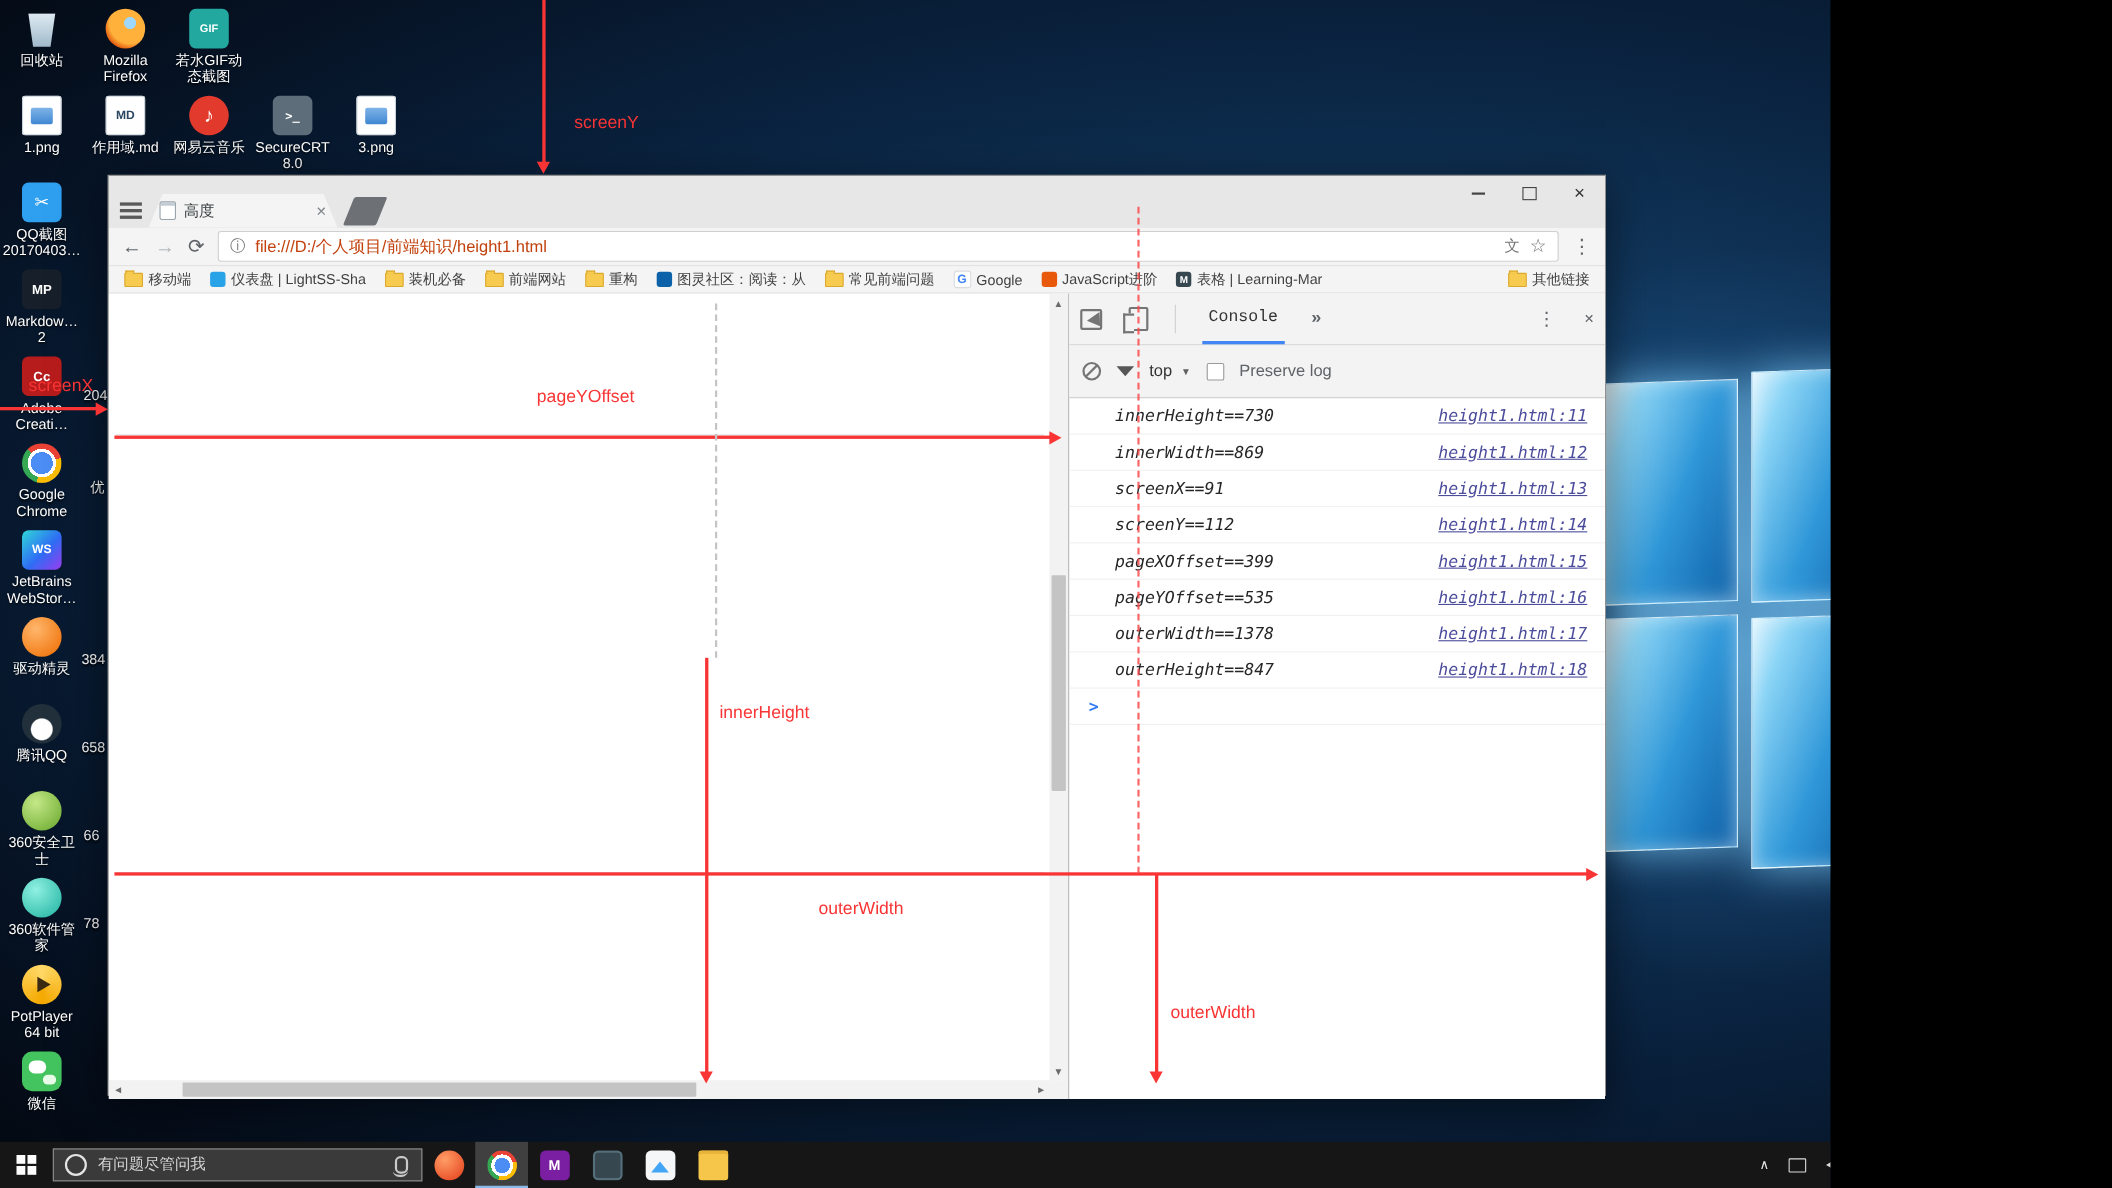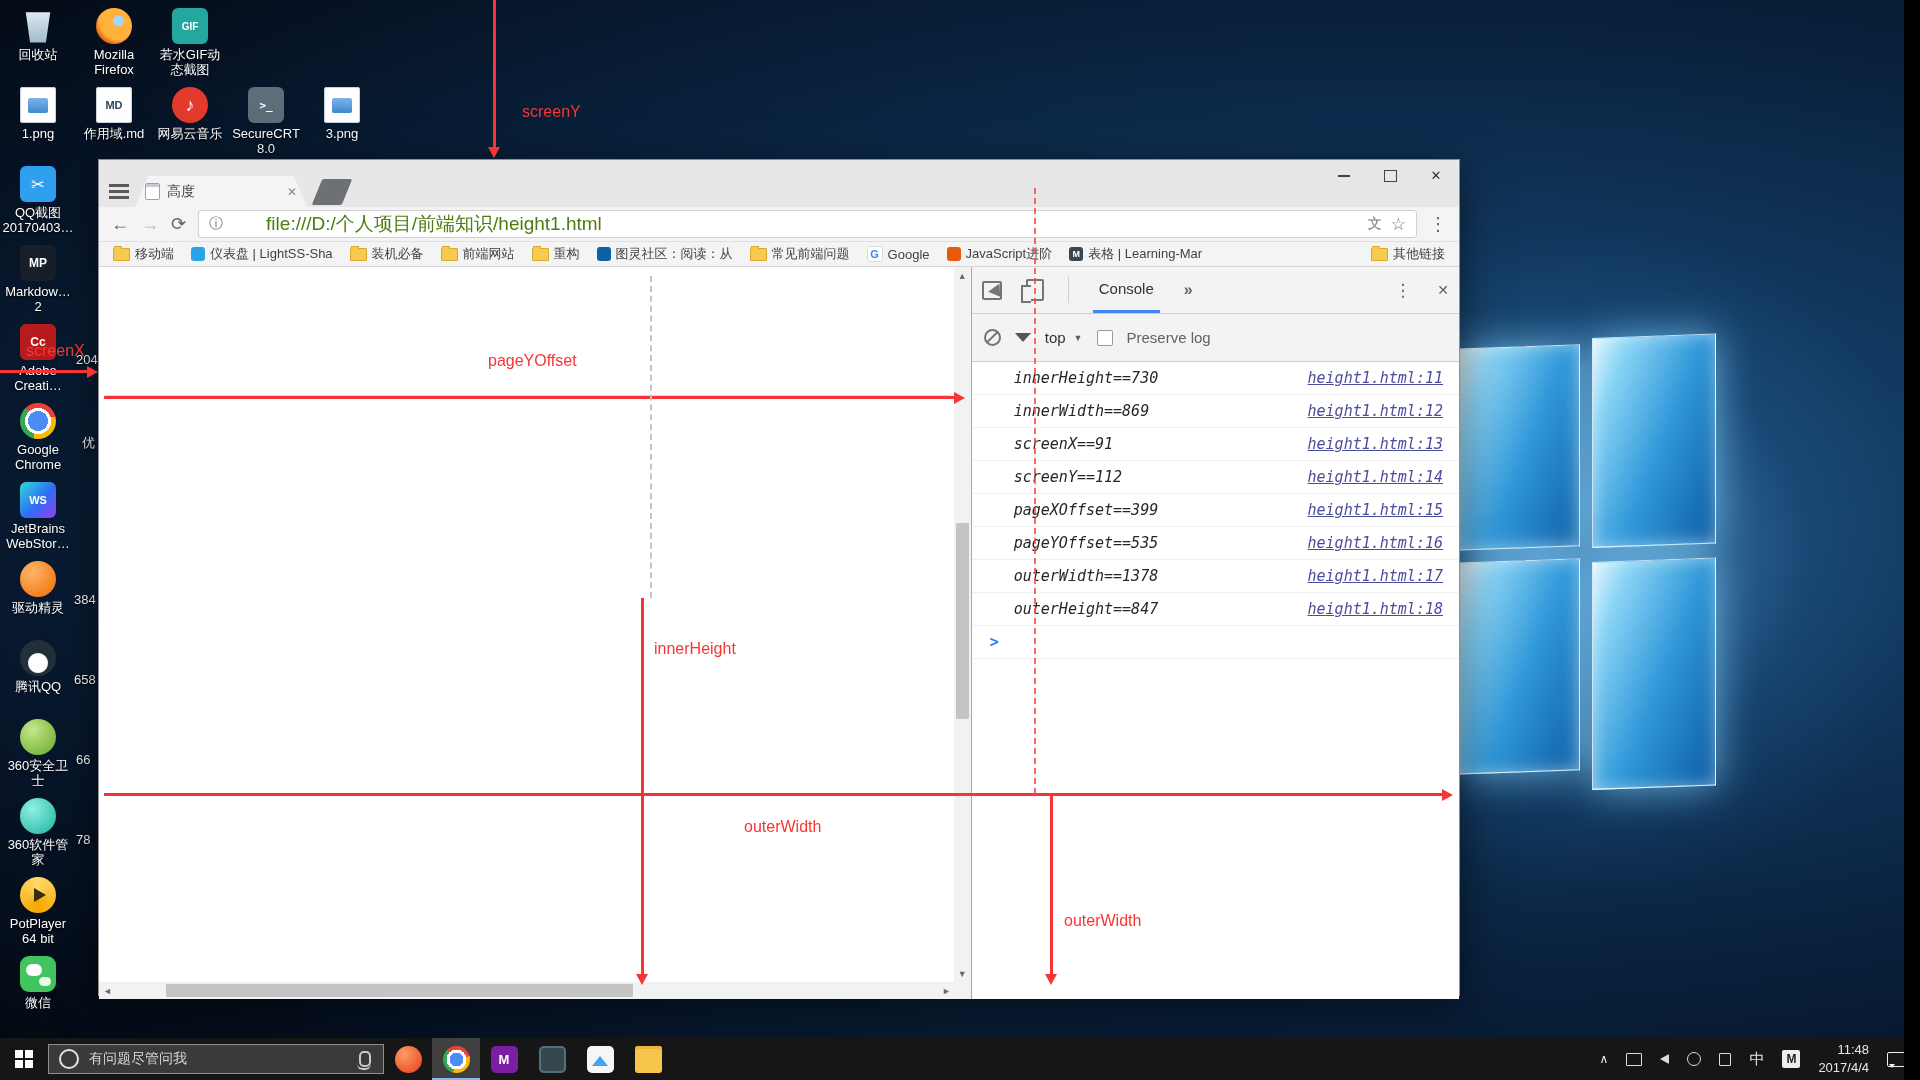--- a/index.html
+++ b/index.html
@@ -1,16 +1,16 @@
 <!DOCTYPE html>
 <html><head>
 <meta charset="utf-8">
 <style>
   html,body{margin:0;padding:0;background:#000;}
-  #screen{position:relative;width:1904px;height:1080px;overflow:hidden;
+  #screen{position:relative;width:1664px;height:1080px;overflow:hidden;
     font-family:"Liberation Sans","DejaVu Sans",sans-serif;
     background:
       radial-gradient(ellipse at 74% 46%, #1d4f7c 0%, #123a61 28%, #0a2340 55%, #050f1e 85%, #03080f 100%);}
   
   .glow{position:absolute;left:1270px;top:230px;width:660px;height:660px;z-index:1;
     background:radial-gradient(circle,rgba(110,185,240,.5),rgba(40,100,160,.22) 45%,transparent 72%);}
   .beam{position:absolute;right:440px;width:1150px;height:3px;z-index:1;transform-origin:right center;
     background:linear-gradient(to left,rgba(160,220,255,.5),rgba(160,220,255,0));}
   .b1{top:430px;transform:rotate(-20deg)}
   .b2{top:520px;transform:rotate(-7deg)}
@@ -68,21 +68,21 @@
   .tabclose{color:#80868b;font-size:12px;}
   .newtab{width:30px;height:26px;background:#6d7175;transform:skewX(-22deg);margin:0 0 2px 10px;border-radius:2px;}
   .wincontrols{position:absolute;right:0;top:0;display:flex;}
   .wc{width:46px;height:31px;display:flex;align-items:center;justify-content:center;color:#333;font-size:13px;}
   .wc-maxbox{width:11px;height:10px;border:1.5px solid #444;}
   .wc-minbar{width:12px;height:2px;background:#444;}
   .navbar{height:34px;background:#f4f4f4;display:flex;align-items:center;gap:12px;padding:0 12px;border-bottom:1px solid #e0e0e0;}
   .navbtn{font-size:18px;color:#5f6368;line-height:1;}
   .navbtn.dis{color:#b4b8bb;}
   .addrbar{flex:1;height:26px;background:#fff;border:1px solid #d0d0d0;border-radius:3px;display:flex;align-items:center;gap:9px;padding:0 10px;}
-  .urltext{flex:1;font-size:19px;color:#4d7c0f;white-space:nowrap;overflow:hidden;margin-left:34px;}
+  .urltext{flex:1;font-size:15px;color:#c2410c;white-space:nowrap;overflow:hidden;}
   .addricon{color:#757575;font-size:14px;}
   .bookbar{height:24px;background:#f4f4f4;display:flex;align-items:center;gap:17px;padding:0 14px;border-bottom:1px solid #d6d6d6;font-size:13px;color:#424242;}
   .bkitem{display:flex;align-items:center;gap:5px;white-space:nowrap;}
   .bk-other{margin-left:auto;}
   .ic-folder{width:15px;height:11px;background:#f6cb50;border:1px solid #dca92c;border-radius:1px;position:relative;}
   .ic-folder::before{content:"";position:absolute;left:0;top:-3px;width:6px;height:2px;background:#f6cb50;border:1px solid #dca92c;border-bottom:none;}
   .ic-site{width:14px;height:14px;border-radius:3px;display:flex;align-items:center;justify-content:center;color:#fff;font-size:9px;font-weight:bold;}
   .s-blue{background:#29a3e8;} .s-navy{background:#0b62a8;} .s-orange{background:#e8590c;} .s-dark{background:#37474f;}
   .s-g{background:#fff;border:1px solid #dadce0;color:#4285f4;font-size:11px;}
   
@@ -91,21 +91,21 @@
   .pline{position:absolute;left:6px;right:22px;height:1px;background:#d9d9d9;}
   
   .vscroll{position:absolute;top:0;right:0;width:17px;height:715px;background:#f2f2f2;}
   .vthumb{position:absolute;left:2px;width:13px;background:#c4c4c4;border-radius:1px;}
   .hscroll{position:absolute;left:0;bottom:0;height:17px;width:856px;background:#f2f2f2;}
   .hthumb{position:absolute;top:2px;height:13px;background:#c4c4c4;border-radius:1px;}
   .sbarrow{position:absolute;width:17px;height:17px;display:flex;align-items:center;justify-content:center;color:#6b6b6b;font-size:9px;}
   .scorner{position:absolute;right:0;bottom:0;width:17px;height:17px;background:#f2f2f2;}
   
   .devtools{width:489px;background:#fff;border-left:1px solid #a9a9a9;box-sizing:border-box;display:flex;flex-direction:column;}
-  .dtbar1{height:46px;background:#f3f3f3;border-bottom:1px solid #d0d0d0;display:flex;align-items:center;padding:0 10px;gap:24px;}
+  .dtbar1{height:46px;background:#f3f3f3;border-bottom:1px solid #d0d0d0;display:flex;align-items:center;padding:0 10px;gap:24px;font-family:Liberation Mono, monospace;}
   .icon-inspect{position:relative;width:16px;height:15px;border:2px solid #757575;border-radius:2px;}
   .icon-inspect::after{content:"";position:absolute;right:-6px;bottom:-6px;width:0;height:0;
     border:7px solid transparent;border-top:11px solid #757575;transform:rotate(-35deg);}
   .icon-device{position:relative;width:14px;height:18px;border:2px solid #757575;border-radius:2px;}
   .icon-device::before{content:"";position:absolute;left:-7px;top:4px;width:8px;height:14px;border:2px solid #757575;border-right:none;background:#f3f3f3;}
   .dtdivider{width:1px;height:26px;background:#d0d0d0;}
   .dttab{align-self:stretch;display:flex;align-items:center;padding:0 6px;font-size:15px;color:#333;border-bottom:3px solid #4285f4;box-sizing:border-box;}
   .dtmore{color:#5f6368;font-size:16px;font-weight:bold;}
   .dtright{margin-left:auto;display:flex;gap:26px;align-items:center;color:#5f6368;}
   .dtbar2{height:47px;background:#f3f3f3;border-bottom:1px solid #d0d0d0;display:flex;align-items:center;padding:0 12px;gap:14px;}

